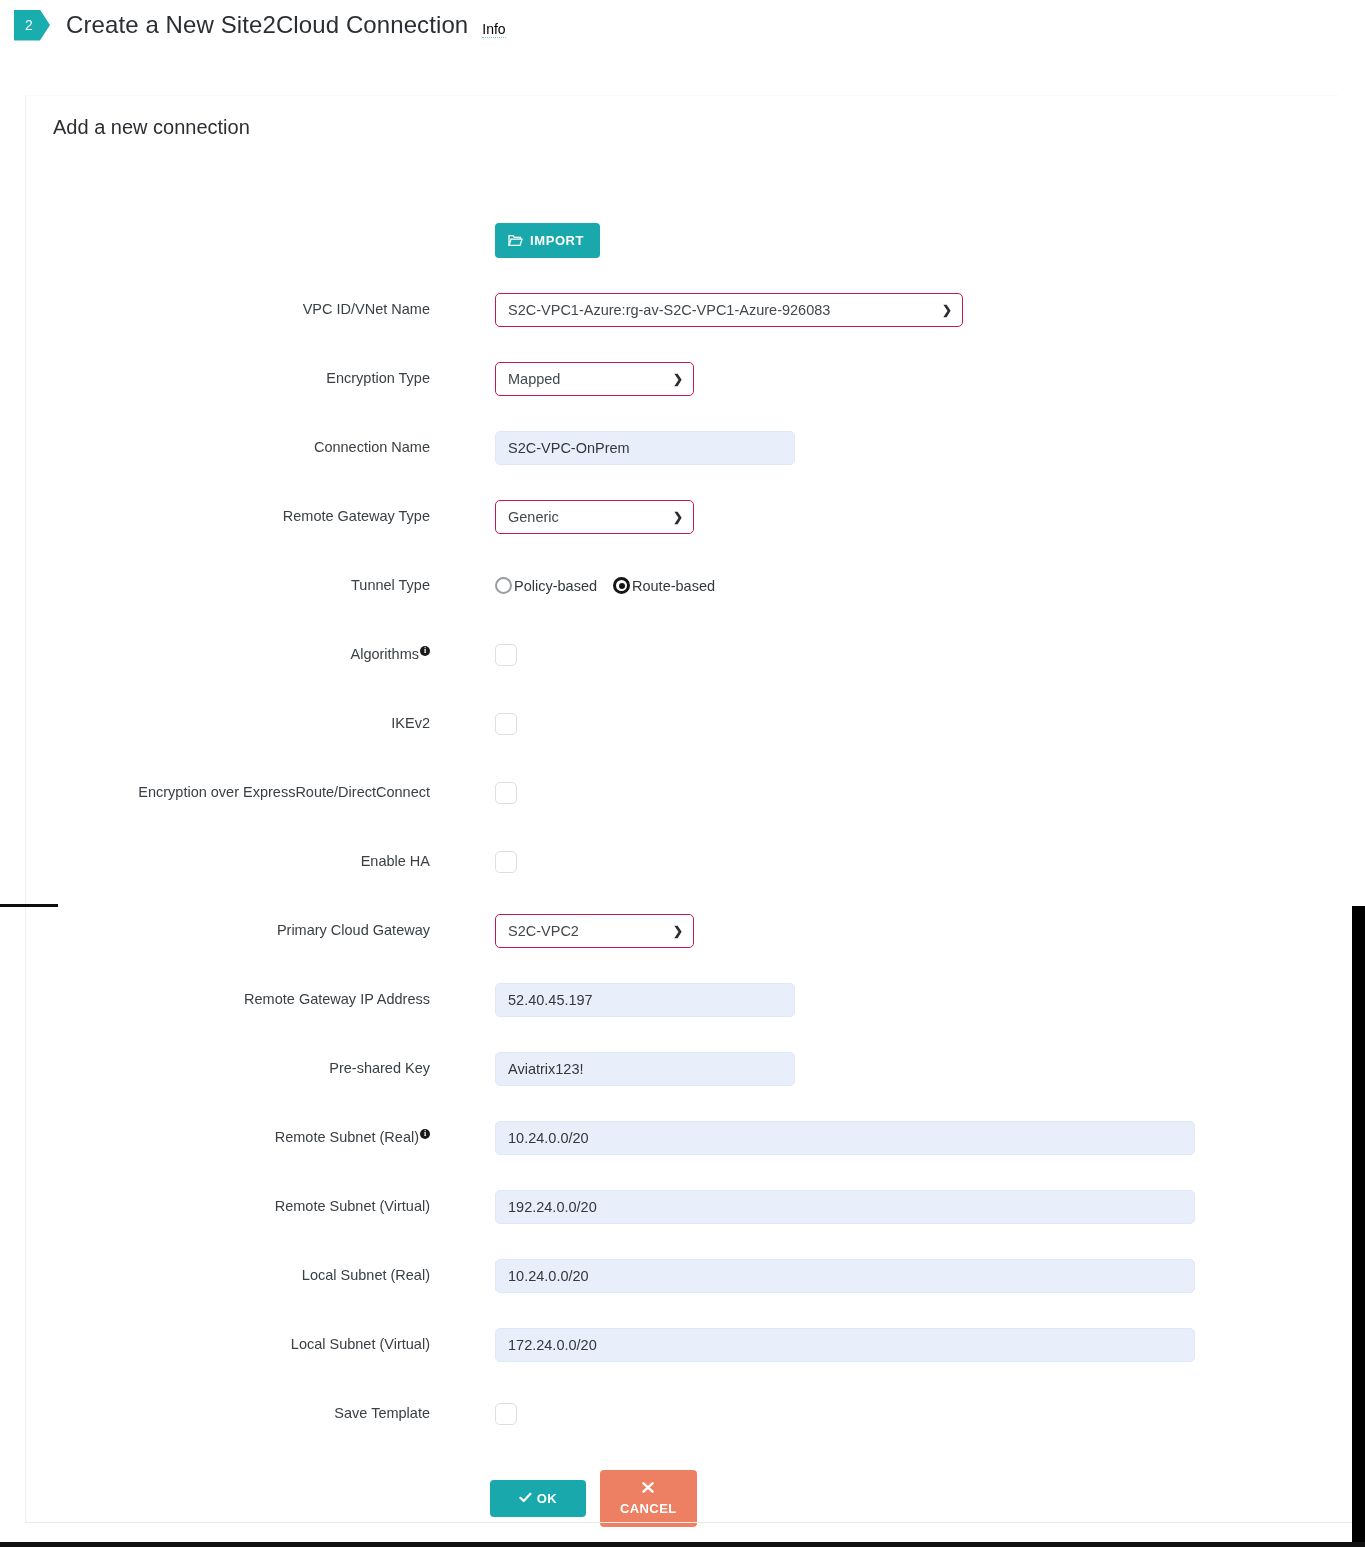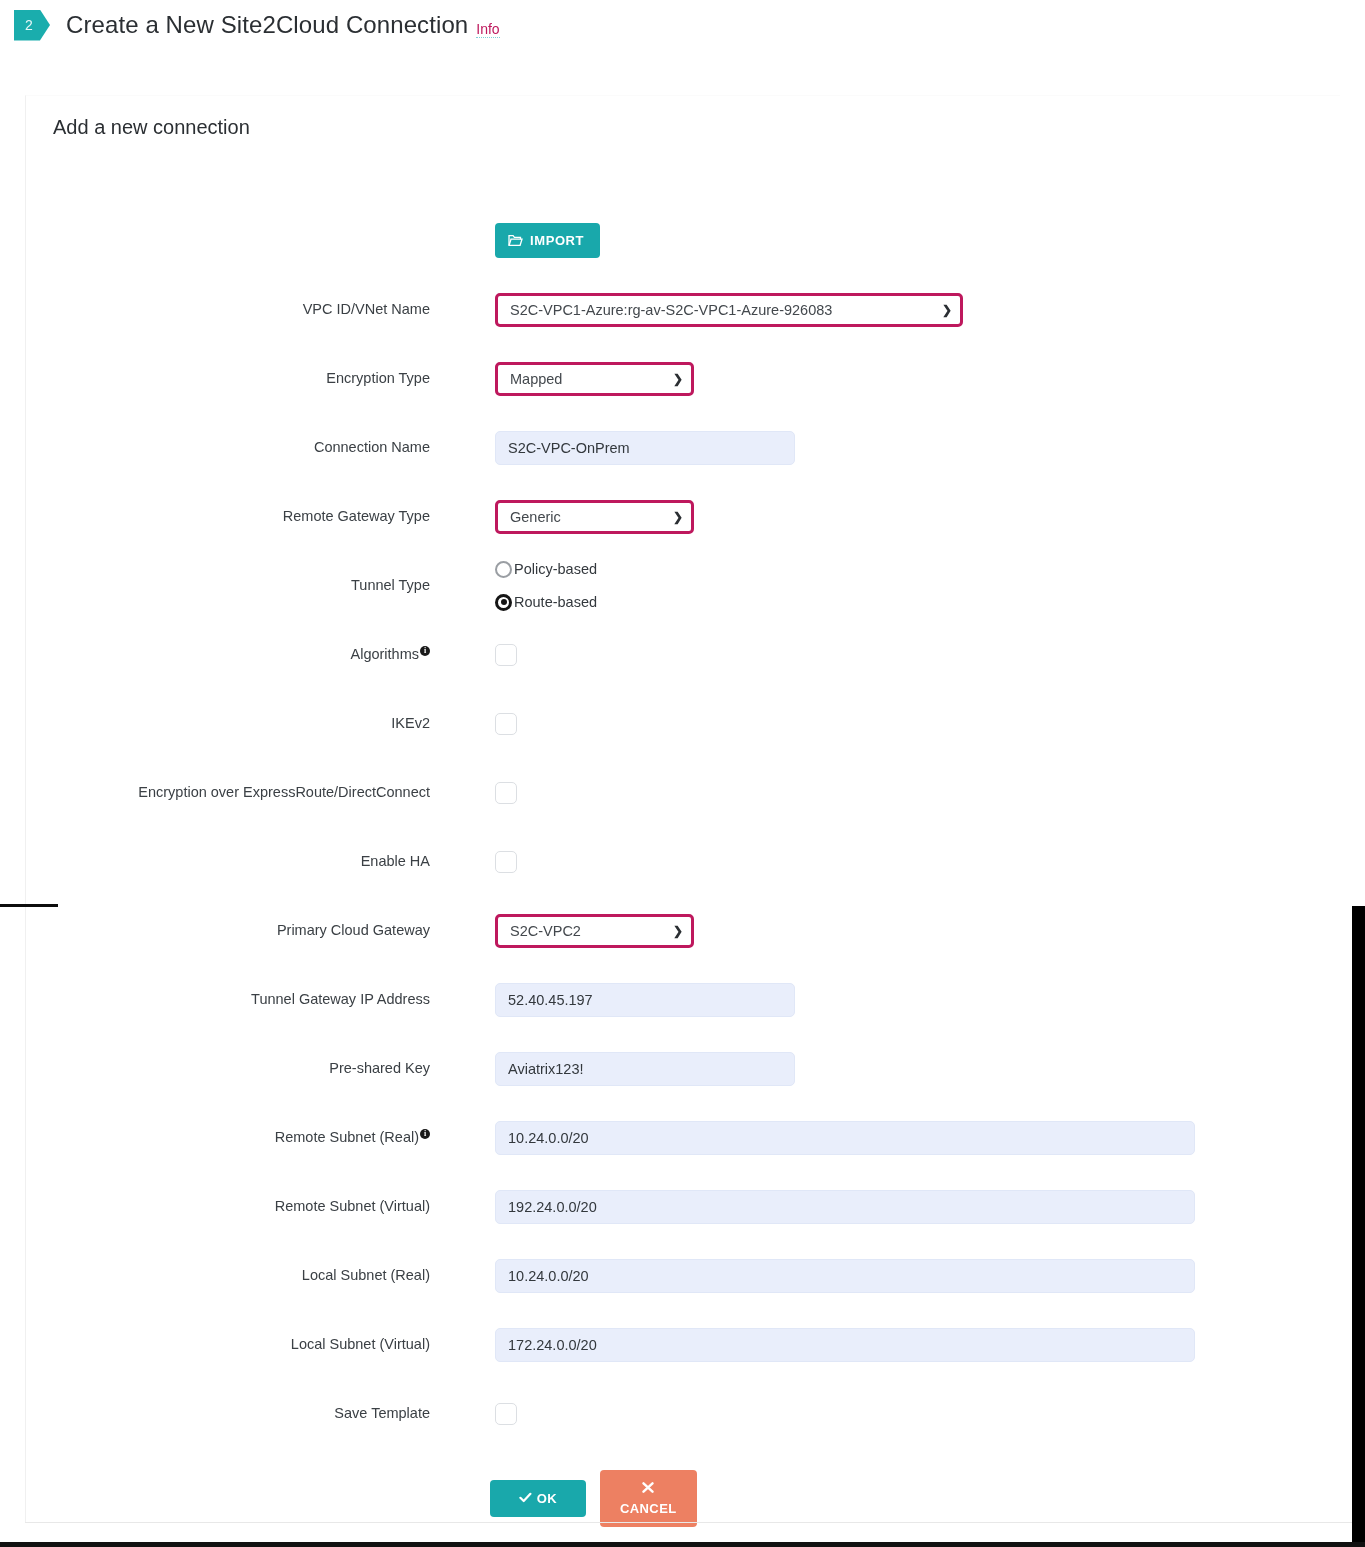--- a/index.html
+++ b/index.html
@@ -33,23 +33,23 @@
     padding-right: 6px;
   }
   .page-title {
     margin-left: 16px;
     font-size: 24px;
     font-weight: 400;
     color: #2b2f33;
     letter-spacing: 0.1px;
   }
   .info-link {
-    margin-left: 8px;
+    margin-left: 14px;
     font-size: 14px;
-    color: #be185d;
+    color: #000000;
     border-bottom: 1px dotted #7fd0d8;
     cursor: pointer;
     position: relative;
     top: 4px;
   }
 
   
   .card {
     position: absolute;
     left: 25px; top: 95px;
@@ -120,21 +120,21 @@
     cursor: pointer;
     font-family: "Liberation Sans", sans-serif;
   }
   .btn-import svg { display:block; }
 
   
   select.sel {
     appearance: none;
     -webkit-appearance: none;
     background: #ffffff;
-    border: 3px solid #be185d;
+    border: 1px solid #be185d;
     border-radius: 5px;
     height: 34px;
     font-size: 14.5px;
     color: #43484d;
     padding: 0 30px 0 12px;
     font-family: "Liberation Sans", sans-serif;
     cursor: pointer;
   }
   .sel-wrap { position: relative; display: inline-block; }
   .sel-wrap .chev {
@@ -167,21 +167,21 @@
   .cbx {
     width: 22px; height: 22px;
     border: 1px solid #dcdfe3;
     border-radius: 5px;
     background: #fff;
     cursor: pointer;
     display: inline-block;
   }
 
   
-  .radio-group { display: flex; align-items: flex-start; gap: 16px; flex-direction: column; }
+  .radio-group { display: flex; align-items: flex-start; gap: 16px; }
   .radio-opt {
     display: flex; align-items: center; gap: 2px;
     font-size: 14.5px; color: #33383d; cursor: pointer;
   }
   .radio-dot {
     width: 17px; height: 17px;
     border-radius: 50%;
     border: 2px solid #9a9ea3;
     background: #fff;
     display: inline-block;
@@ -375,21 +375,21 @@
         <span class="sel-wrap">
           <select class="sel sel-small">
             <option>S2C-VPC2</option>
           </select>
           <span class="chev">❯</span>
         </span>
       </div>
     </div>
 
     <div class="row">
-      <div class="label">Tunnel Gateway IP Address</div>
+      <div class="label">Remote Gateway IP Address</div>
       <div class="field">
         <input class="txt txt-med" type="text" value="52.40.45.197" style="">
       </div>
     </div>
 
     <div class="row">
       <div class="label">Pre-shared Key</div>
       <div class="field">
         <input class="txt txt-med" type="text" value="Aviatrix123!" style="">
       </div>

